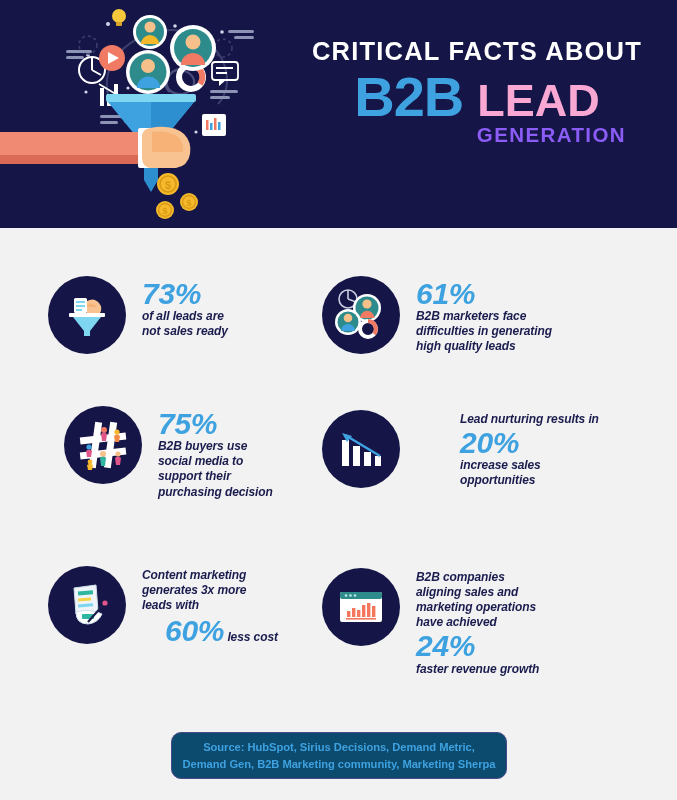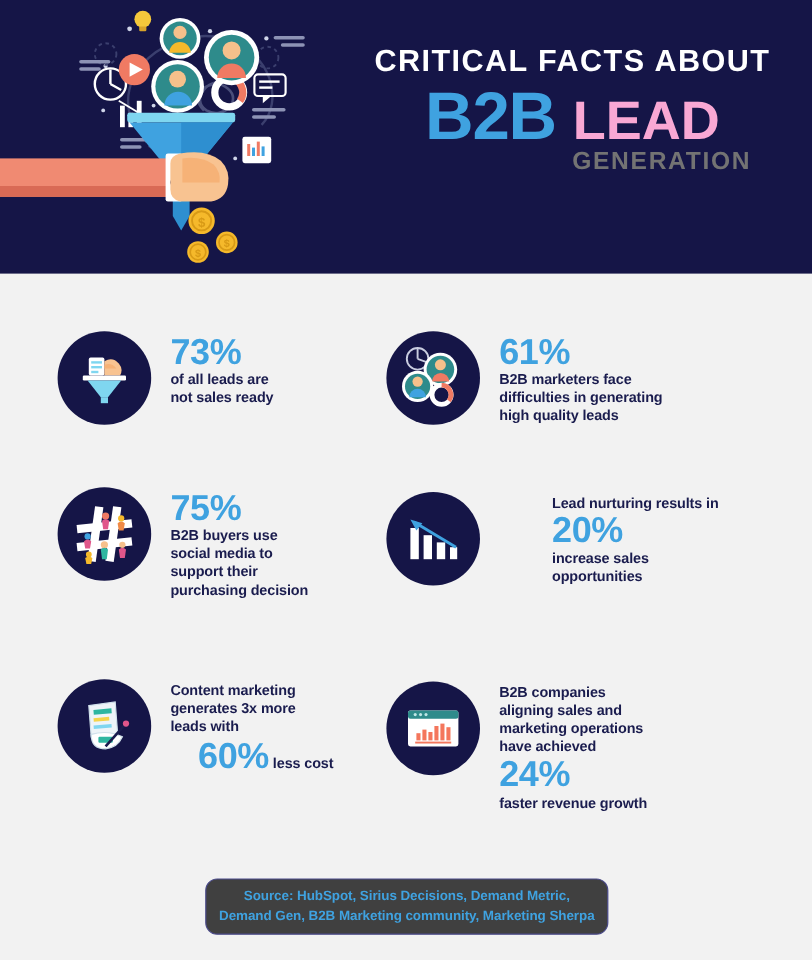--- a/index.html
+++ b/index.html
@@ -30,67 +30,67 @@
   .t-line2 { margin-top: 4px; white-space: nowrap; line-height: 1; }
   .t-b2b {
     color: #3fa2e0; font-weight: bold; font-size: 56px; letter-spacing: -1px;
     vertical-align: baseline;
   }
   .t-lead {
     color: #f9a8d4; font-weight: bold; font-size: 45px; letter-spacing: 0px;
     margin-left: 14px; vertical-align: baseline;
   }
   .t-line3 {
-    color: #737373; font-weight: bold; font-size: 20.5px;
+    color: #8b5cf6; font-weight: bold; font-size: 20.5px;
     letter-spacing: 1.4px; margin-top: -2px; text-align: right;
     padding-right: 46px; white-space: nowrap;
   }
 
   
   .stats { position: absolute; left: 0; top: 228px; width: 677px; height: 490px; }
   .stat {
     position: absolute; display: flex; align-items: flex-start;
   }
   .badge {
     flex: 0 0 auto;
     width: 78px; height: 78px; border-radius: 50%;
     background: #151547;
     display: flex; align-items: center; justify-content: center;
     overflow: hidden;
   }
-  .copy { margin-left: 16px; padding-top: 2px; }
+  .copy { margin-left: 16px; padding-top: 2px; font-style: italic; }
   .pct {
     color: #3fa2e0; font-weight: bold; font-size: 30px;
     line-height: 1.04; letter-spacing: -0.3px;
   }
   .desc {
     color: #1a1c4e; font-weight: bold; font-size: 12px;
     line-height: 1.26; letter-spacing: -0.1px;
   }
   .desc-inline { display: inline; }
   .pct-inline {
     display: inline; color: #3fa2e0; font-weight: bold; font-size: 30px;
     letter-spacing: -0.3px;
   }
   .row-inline { line-height: 1.18; margin-left: 23px; }
 
   
   #stat-1 { left: 48px;  top: 48px;  width: 290px; }
   #stat-2 { left: 322px; top: 48px;  width: 330px; }
-  #stat-3 { left: 48px;  top: 178px; width: 290px; }
+  #stat-3 { left: 64px;  top: 178px; width: 290px; }
   #stat-4 { left: 322px; top: 182px; width: 330px; gap: 44px; }
   #stat-5 { left: 48px;  top: 338px; width: 290px; }
   #stat-6 { left: 322px; top: 340px; width: 330px; }
 
   
   .source-box {
     position: absolute; left: 171px; top: 732px;
     width: 336px; height: 47px;
     border: 1.5px solid #4a4a8a; border-radius: 10px;
-    background: #404040;
+    background: #0c4a6e;
     display: flex; flex-direction: column;
     align-items: center; justify-content: center;
   }
   .source-line {
     color: #3fa2e0; font-weight: bold; font-size: 11.2px;
     line-height: 1.45; text-align: center; letter-spacing: -0.05px;
   }
 </style>
 </head>
 <body>

